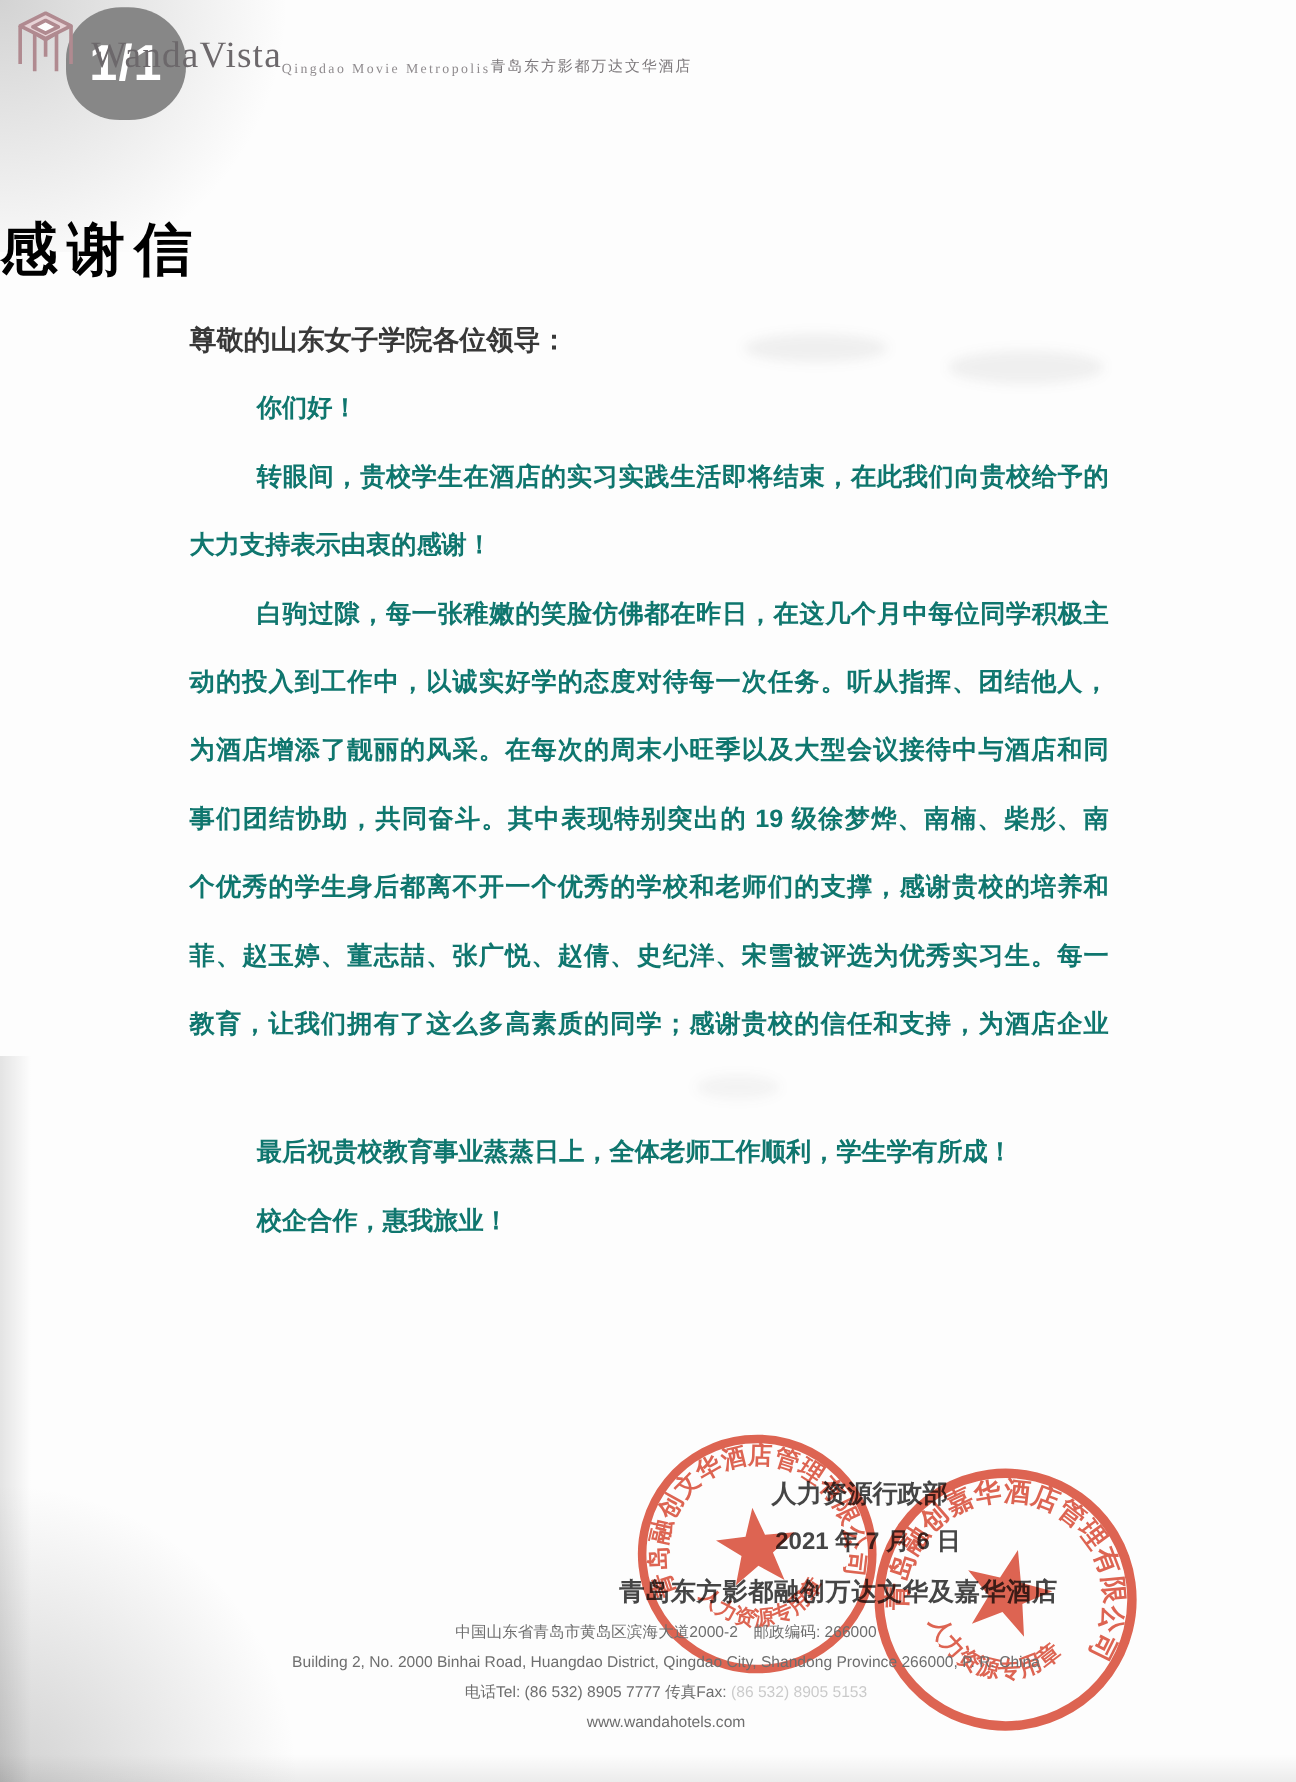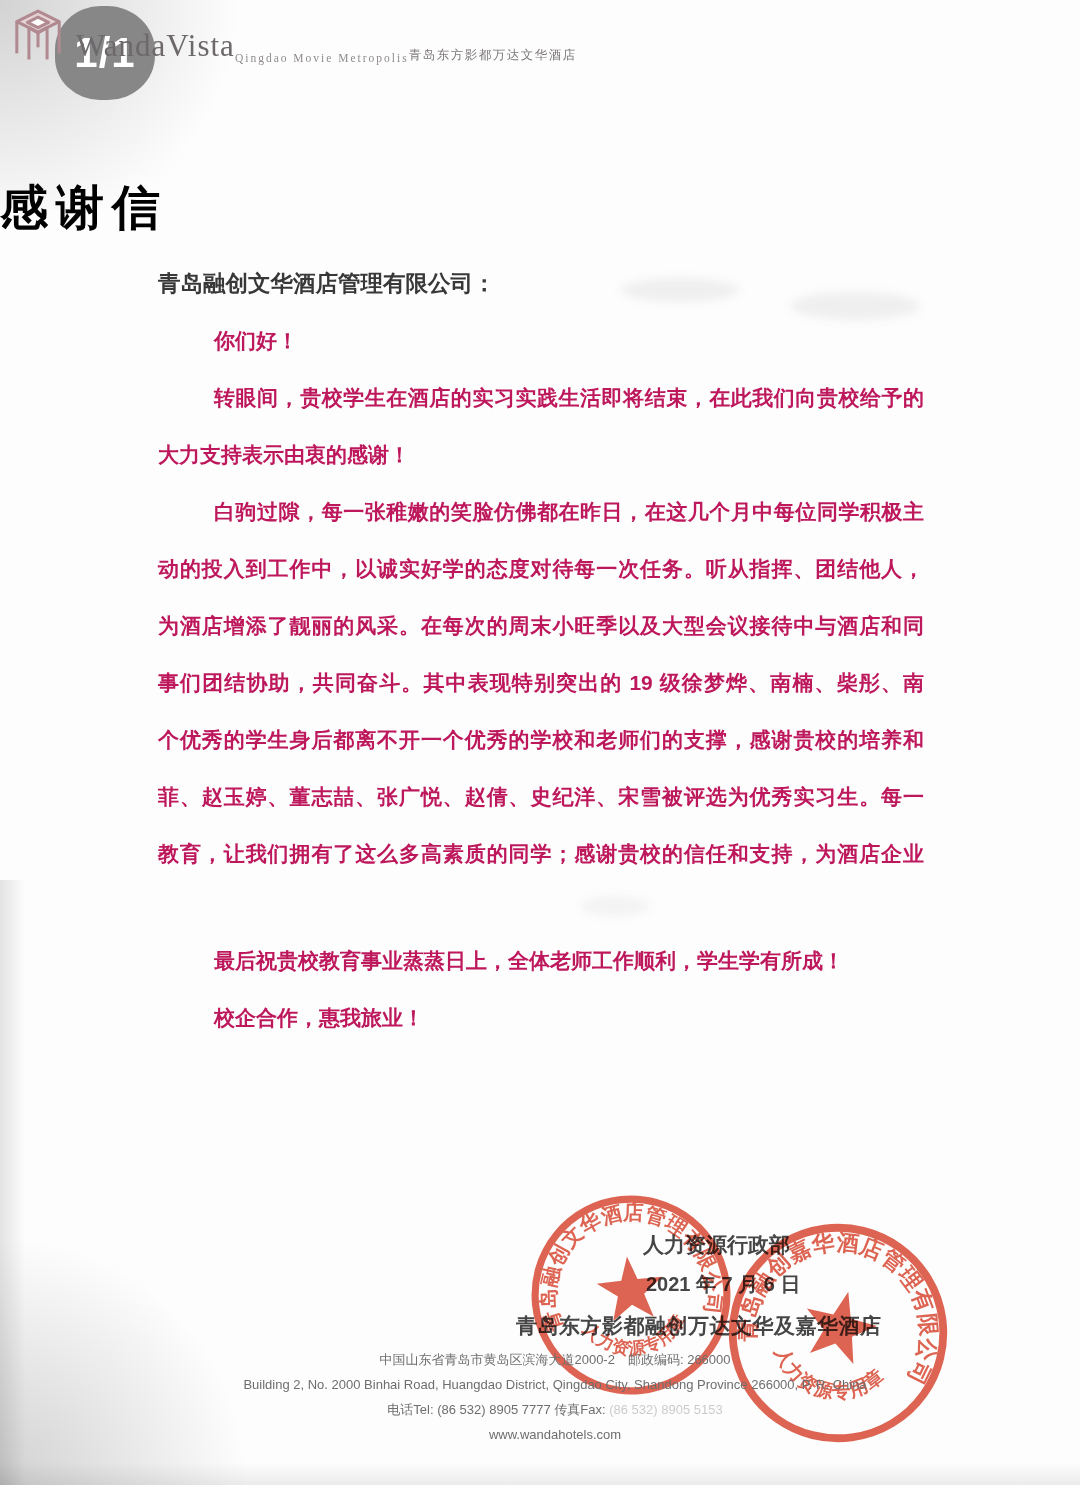--- a/index.html
+++ b/index.html
@@ -30,21 +30,21 @@
     font-size:11.5px;color:#8f8b8e;letter-spacing:2px;margin-top:3px;
   }
   .brand-sub-cn{font-size:12.5px;color:#7d797c;letter-spacing:1.5px;margin-top:7px;}
   
   .letter-title{
     position:absolute;left:0;top:176px;width:100%;text-align:left;
     font-size:48px;font-weight:bold;color:#000000;letter-spacing:8px;
   }
   .body-text{position:absolute;left:158px;top:255px;width:766px;}
   .ln{
-    height:57px;line-height:57px;font-size:21px;color:#be185d;
+    height:57px;line-height:57px;font-size:21px;color:#0f766e;
     font-weight:600;white-space:nowrap;overflow:visible;
   }
   .ln.salutation{font-size:22.5px;color:#383838;}
   .ln.indent{padding-left:56px;}
   .ln.fill{
     white-space:normal;text-align:justify;text-align-last:justify;
   }
   .gap{height:50px;}
   
   .sig-dept{position:absolute;left:643px;top:1231px;font-size:21px;font-weight:600;}
@@ -106,21 +106,21 @@
       </g>
     </svg>
     <div class="brand">WandaVista</div>
     <div class="brand-sub-en">Qingdao Movie Metropolis</div>
     <div class="brand-sub-cn">青岛东方影都万达文华酒店</div>
   </div>
 
   <div class="letter-title">感谢信</div>
 
   <div class="body-text">
-    <div class="ln salutation">青岛融创文华酒店管理有限公司：</div>
+    <div class="ln salutation">尊敬的山东女子学院各位领导：</div>
     <div class="ln indent">你们好！</div>
     <div class="ln indent fill">转眼间，贵校学生在酒店的实习实践生活即将结束，在此我们向贵校给予的</div>
     <div class="ln">大力支持表示由衷的感谢！</div>
     <div class="ln indent fill">白驹过隙，每一张稚嫩的笑脸仿佛都在昨日，在这几个月中每位同学积极主</div>
     <div class="ln fill">动的投入到工作中，以诚实好学的态度对待每一次任务。听从指挥、团结他人，</div>
     <div class="ln fill">为酒店增添了靓丽的风采。在每次的周末小旺季以及大型会议接待中与酒店和同</div>
     <div class="ln fill">事们团结协助，共同奋斗。其中表现特别突出的 19 级徐梦烨、南楠、柴彤、南</div>
     <div class="ln fill">个优秀的学生身后都离不开一个优秀的学校和老师们的支撑，感谢贵校的培养和</div>
     <div class="ln fill">菲、赵玉婷、董志喆、张广悦、赵倩、史纪洋、宋雪被评选为优秀实习生。每一</div>
     <div class="ln fill">教育，让我们拥有了这么多高素质的同学；感谢贵校的信任和支持，为酒店企业</div>

